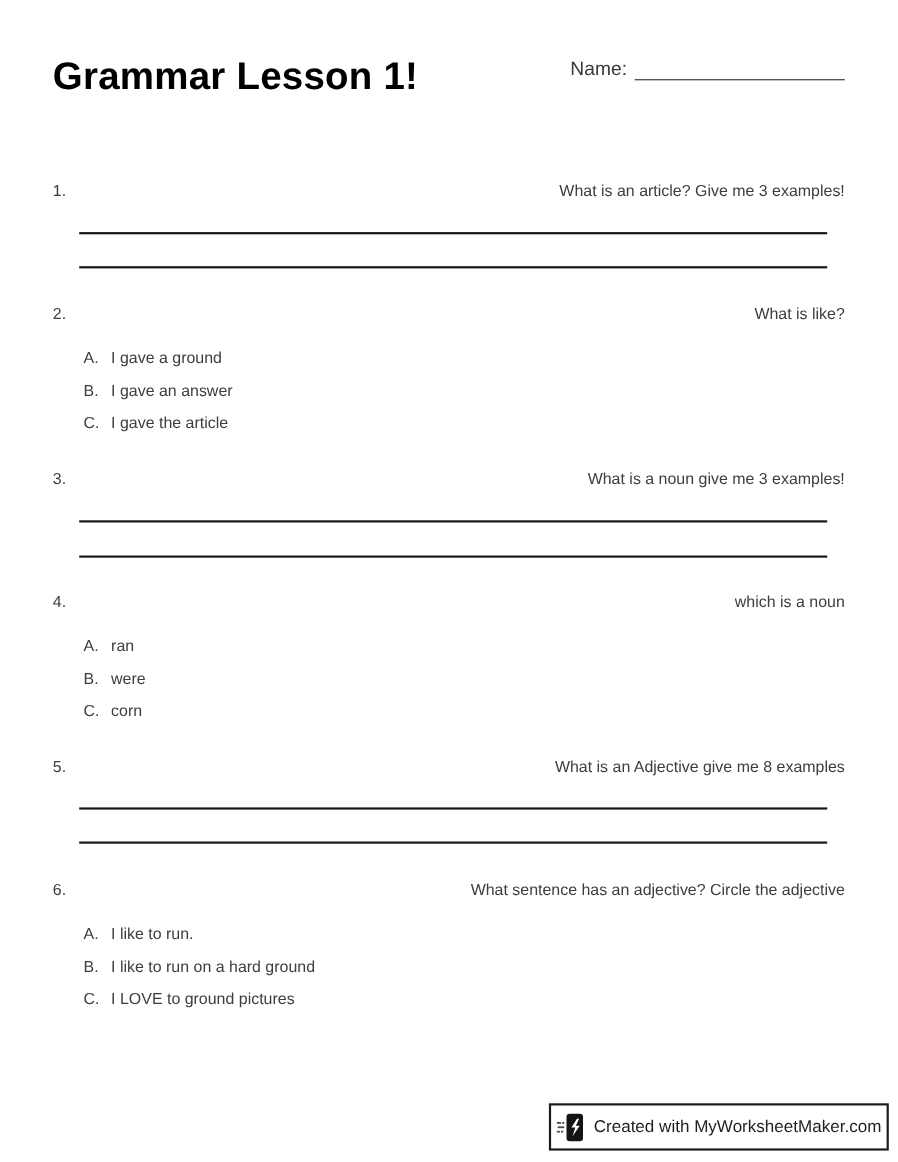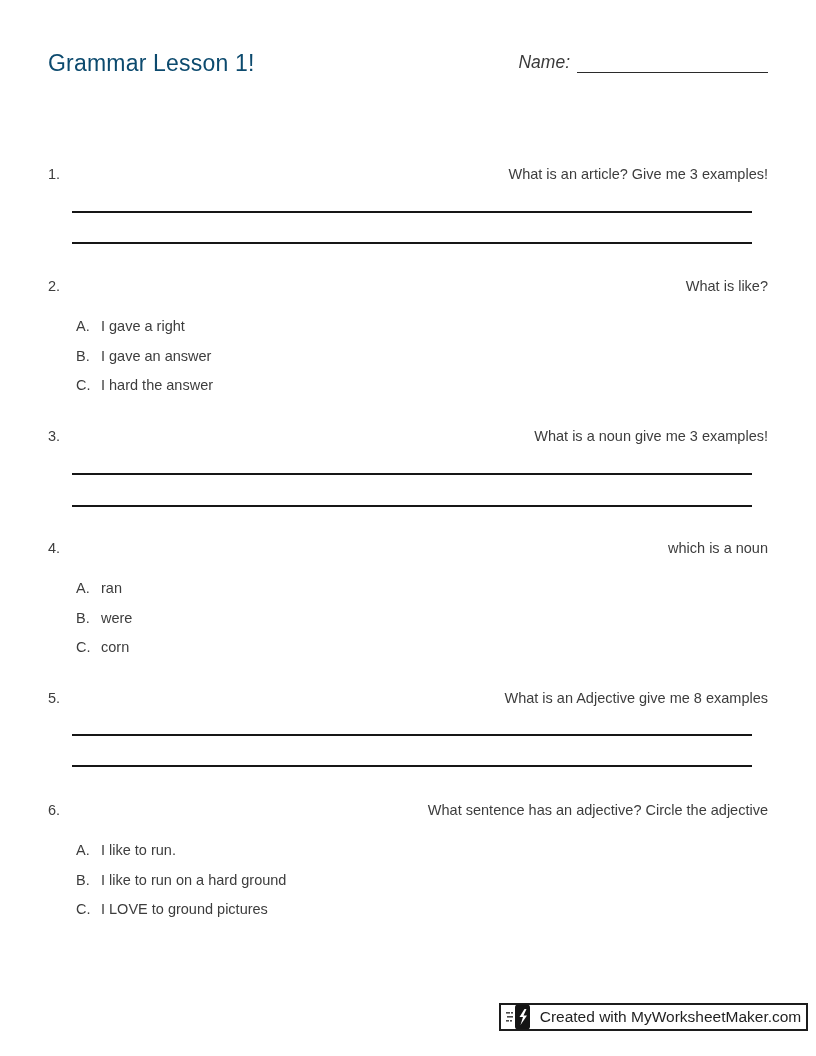--- a/index.html
+++ b/index.html
@@ -6,43 +6,43 @@
   .page {
     position:relative;
     width:816px; height:1056px;
     background:#ffffff;
     font-family:"Liberation Sans", "DejaVu Sans", sans-serif;
     color:#3d3d3d;
     overflow:hidden;
   }
   .title {
     position:absolute; left:48px; top:50px;
-    font-size:23px; font-weight:400; color:#0c4a6e;
+    font-size:35px; font-weight:700; color:#000000;
     letter-spacing:0.2px;
   }
   .namedate { position:absolute; top:50px; right:48px; }
-  .nd-row { display:flex; align-items:flex-end; justify-content:flex-end; margin-bottom:16px;font-style:italic; }
+  .nd-row { display:flex; align-items:flex-end; justify-content:flex-end; margin-bottom:16px; }
   .nd-label { font-size:17.5px; color:#3a3a3a; margin-right:7px; line-height:22px; }
   .nd-line { width:191px; height:22px; border-bottom:1.2px solid #2b2b2b; }
 
   .q-block { position:absolute; left:48px; width:720px; }
   .q-row { display:flex; font-size:14.5px; line-height:20px; color:#3d3d3d; }
   .q-num { width:28px; flex:0 0 28px; }
   .q-text { flex:1;text-align:right; }
   .ansline { margin-left:24px; width:680px; border-top:2.5px solid #161616; }
   .ansline.first { margin-top:27px; }
   .ansline.second { margin-top:29px; }
 
   .options { margin-top:22px; margin-left:28px; }
   .opt { display:flex; font-size:14.5px; line-height:17px; margin-bottom:12.5px; color:#3d3d3d; }
   .opt-letter { width:25px; flex:0 0 25px; }
 
   .footer-box {
     position:absolute; left:499px; top:1003px;
-    width:309px; height:28px;
+    width:309px; height:43px;
     border:2px solid #1c1c1c;
     box-sizing:border-box;
     display:flex; align-items:center; justify-content:center;
     gap:8px; background:#fff;
   }
   .footer-text { font-size:15.5px; color:#1f1f1f; }
   .footer-logo { width:26px; height:28px; display:block; }
 </style>
 </head>
 <body>
@@ -68,29 +68,29 @@
   </div>
 
   <div class="q-block" style="top:276px;">
     <div class="q-row">
       <span class="q-num">2.</span>
       <span class="q-text">What is like?</span>
     </div>
     <div class="options">
       <div class="opt">
         <span class="opt-letter">A.</span>
-        <span>I gave a right</span>
+        <span>I gave a ground</span>
       </div>
       <div class="opt">
         <span class="opt-letter">B.</span>
         <span>I gave an answer</span>
       </div>
       <div class="opt">
         <span class="opt-letter">C.</span>
-        <span>I hard the answer</span>
+        <span>I gave the article</span>
       </div>
     </div>
   </div>
 
   <div class="q-block" style="top:426px;">
     <div class="q-row">
       <span class="q-num">3.</span>
       <span class="q-text">What is a noun give me 3 examples!</span>
     </div>
     <div class="ansline first"></div>

